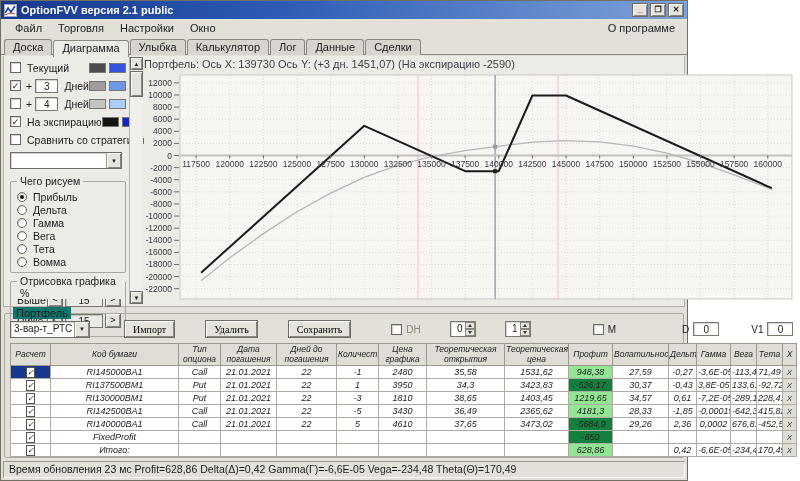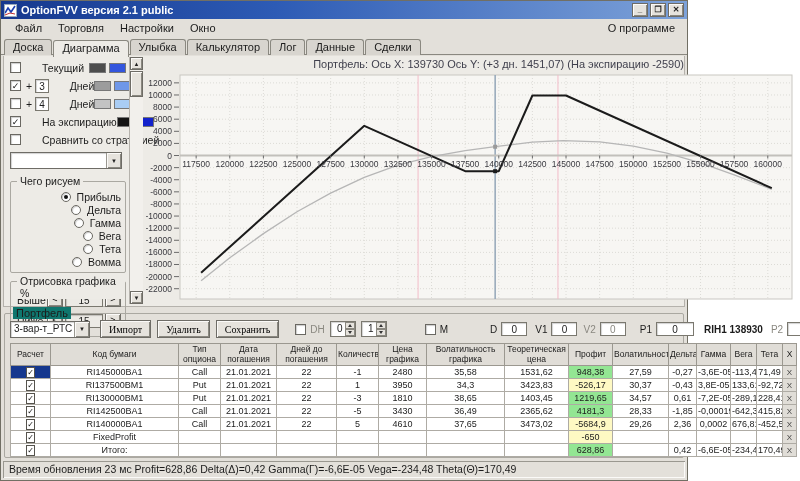--- a/index.html
+++ b/index.html
@@ -24,78 +24,78 @@
   .tab.active { background:#edebe6; top:1px; padding-bottom:3px; z-index:3; }
 
   
   .main { position:absolute; left:2px; right:2px; top:55px; height:251px; background:#edebe6; border:1px solid #b5b2ac; border-top:none; }
 
   
   .sidepanel { position:absolute; left:0; top:0; width:140px; height:249px; padding:4px 18px 0 6px; font-size:10.5px; }
   .sp-row { display:flex; align-items:center; height:15px; margin-bottom:3px; white-space:nowrap; }
   .cb { width:11px; height:11px; background:#fff; border:1px solid #6a6862; box-shadow:inset 1px 1px 1px rgba(0,0,0,.2); font-size:9px; line-height:10px; text-align:center; color:#111; flex:0 0 auto; }
   .sp-plus { margin:0 3px 0 5px; }
-  .sp-label { margin-left:21px; }
+  .sp-label { margin-left:6px; }
   .numbox { display:inline-block; background:#fff; border:1px solid #7a786f; box-shadow:inset 1px 1px 1px rgba(0,0,0,.18); padding:0 3px; height:14px; line-height:13px; font-size:10px; text-align:center; }
   .sp-days { width:24px; }
   .swatches { margin-left:auto; display:flex; gap:3px; }
   .swatch { display:inline-block; width:17px; height:10px; border:1px solid #777; }
   .combo { display:inline-flex; height:17px; background:#fff; border:1px solid #6e6c66; box-shadow:inset 1px 1px 1px rgba(0,0,0,.18); }
   .combo-text { flex:1; padding:1px 3px; font-size:10px; white-space:nowrap; overflow:hidden; }
   .combo-btn { width:15px; background:#e6e3dd; border-left:1px solid #9a9890; box-shadow:inset 1px 1px 0 #fbfaf8, inset -1px -1px 0 #8a8880; font-size:6px; display:flex; align-items:center; justify-content:center; color:#222; }
   .sp-combo { width:112px; margin:2px 0 4px 0; }
   .fieldset { position:relative; border:1px solid #aaa8a1; border-radius:2px; padding:8px 4px 4px 6px; margin-top:8px; }
   .fieldset .legend { position:absolute; top:-7px; left:6px; background:#edebe6; padding:0 3px; font-size:10.5px; }
-  .radio-row { display:flex; align-items:center; height:13px; margin-bottom:0;justify-content:flex-end; }
+  .radio-row { display:flex; align-items:center; height:13px; margin-bottom:0; }
   .radio { width:10px; height:10px; border-radius:50%; background:#fff; border:1px solid #6a6862; box-shadow:inset 1px 1px 1px rgba(0,0,0,.2); margin-right:6px; position:relative; flex:0 0 auto; }
   .radio.sel::after { content:""; position:absolute; left:2px; top:2px; width:4px; height:4px; border-radius:50%; background:#111; }
   .rg-row { display:flex; align-items:center; height:19px; margin-bottom:2px; }
   .rg-label { width:30px; }
   .btn { font-family:"Liberation Sans",sans-serif; font-size:10px; background:#e6e3dd; border:1px solid #6e6c66; box-shadow:inset 1px 1px 0 #fbfaf8, inset -1px -1px 0 #8a8880; padding:1px 8px; height:18px; cursor:default; }
   .btn.small { width:16px; height:15px; padding:0; font-size:9px; line-height:13px; }
   .rg-val { width:38px; margin:0 2px; background:#eceae5; }
   .dim { color:#8a8880; }
 
   
   .sscroll { position:absolute; right:1px; top:1px; bottom:1px; width:14px; background:#f2f0ec; border-left:1px solid #b5b2ac; }
   .sscroll .sbtn { position:absolute; left:0; width:13px; height:13px; background:#e6e3dd; border:1px solid #6e6c66; box-shadow:inset 1px 1px 0 #fbfaf8, inset -1px -1px 0 #8a8880; font-size:6px; text-align:center; line-height:12px; color:#222; }
   .sscroll .up { top:0; }
   .sscroll .down { bottom:0; }
   .sscroll .thumb { position:absolute; left:0; top:14px; width:13px; height:26px; background:#e6e3dd; border:1px solid #6e6c66; box-shadow:inset 1px 1px 0 #fbfaf8, inset -1px -1px 0 #8a8880; }
 
   
   .chartarea { position:absolute; left:140px; top:0; right:0; bottom:0; }
-  .charttitle { text-align:right; font-size:11px; color:#3f3f4c; padding-top:2px; height:15px; white-space:nowrap; }
+  .charttitle { text-align:left; font-size:11px; color:#3f3f4c; padding-top:2px; height:15px; white-space:nowrap; }
   #chart-svg { display:block; margin-left:2px; font-family:"Liberation Sans",sans-serif; }
 
   
   .portfolio { position:absolute; left:3px; right:3px; top:312px; height:145px; border:1px solid #aaa8a1; border-radius:2px; }
   .portfolio .legend { position:absolute; top:-7px; left:8px; background:#0f766e; padding:0 3px; }
-  .ptoolbar { position:absolute; left:5px; right:5px; top:5px; height:20px; display:flex; align-items:center; font-size:10px; white-space:nowrap; }
+  .ptoolbar { position:absolute; left:5px; right:5px; top:5px; height:20px; display:flex; align-items:center; font-size:10px; white-space:nowrap;gap:24px; }
   .pcombo { width:80px; margin-right:10px; }
   .ptoolbar .btn { margin-right:6px;font-family:Liberation Serif, serif; }
   .cbwrap { display:inline-flex; align-items:center; gap:4px; }
   .spinner { display:inline-flex; height:16px; border:1px solid #7a786f; background:#fff; box-shadow:inset 1px 1px 1px rgba(0,0,0,.18); margin-left:5px; }
   .spinval { width:14px; text-align:right; padding:1px 2px 0 0; }
   .spinbtns { width:10px; display:flex; flex-direction:column; }
   .sb { flex:1; background:#e6e3dd; border:1px solid #8a8880; display:flex; align-items:center; justify-content:center; }
   .tri-up { width:0; height:0; border-left:2px solid transparent; border-right:2px solid transparent; border-bottom:3px solid #333; }
   .tri-down { width:0; height:0; border-left:2px solid transparent; border-right:2px solid transparent; border-top:3px solid #333; }
   .fld { display:inline-flex; align-items:center; gap:4px; }
   .w26 { width:26px; }
   .w36 { width:38px; }
   .instr { margin-left:10px; margin-right:8px;font-weight:bold; }
 
   
-  .ptable { position:absolute; left:5px; top:29px; border-collapse:collapse; table-layout:fixed; width:786px; background:#fff; font-size:9px; }
+  .ptable { position:absolute; left:5px; top:29px; border-collapse:collapse; table-layout:fixed; width:786px; background:#fff; font-size:9px;font-style:italic; }
   .ptable th { background:#e0ddd7; border:1px solid #9b9890; font-weight:normal; font-size:8.5px; line-height:1.1; height:22px; padding:0 1px; overflow:hidden; }
   .ptable td { border:1px solid #aeaba4; height:13px; text-align:center; padding:0 1px; overflow:hidden; white-space:nowrap; background:#fff; }
   .ptable td.sel { background:#16388e; }
   .ptable td.pos { background:#93e693; }
-  .ptable td.neg { background:#fef9c3;text-align:center; }
+  .ptable td.neg { background:#15803d;text-align:center; }
   .ptable td.xbtn { background:#e0ddd7; color:#444; font-size:8px; }
   .tcb { width:9px; height:9px; margin:0 auto; background:#fff; border:1px solid #55534d; font-size:8px; line-height:8px; text-align:center; color:#111; }
 
   
   .statusbar { position:absolute; left:2px; right:2px; bottom:2px; height:17px; background:#e3e0da; box-shadow:inset 1px 1px 0 #9a9890, inset -1px -1px 0 #fbfaf8; padding:2px 6px; font-size:10.5px; white-space:nowrap; overflow:hidden; }
 </style>
 </head>
 <body>
 
 <div class="window">
@@ -433,21 +433,21 @@
         </colgroup>
         <thead>
           <tr>
             <th>Расчет</th>
             <th>Код бумаги</th>
             <th>Тип опциона</th>
             <th>Дата погашения</th>
             <th>Дней до погашения</th>
             <th>Количество</th>
             <th>Цена графика</th>
-            <th>Волатильность графика</th>
+            <th>Теоретическая открытия</th>
             <th>Теоретическая цена</th>
             <th>Профит</th>
             <th>Волатильность</th>
             <th>Дельта</th>
             <th>Гамма</th>
             <th>Вега</th>
             <th>Тета</th>
             <th>X</th>
           </tr>
         </thead>

